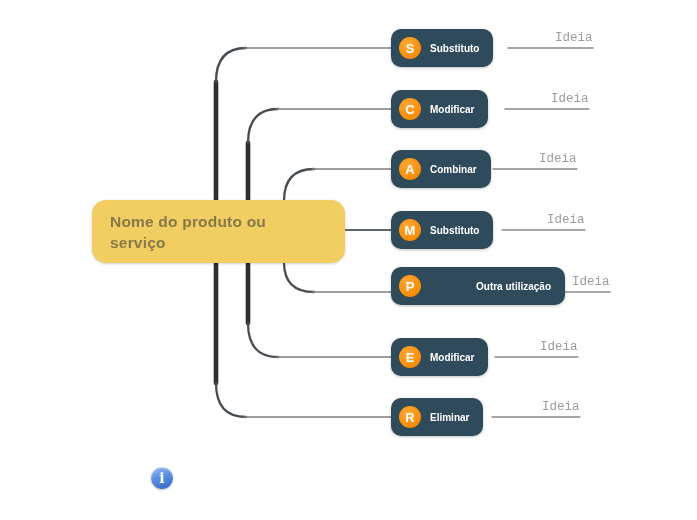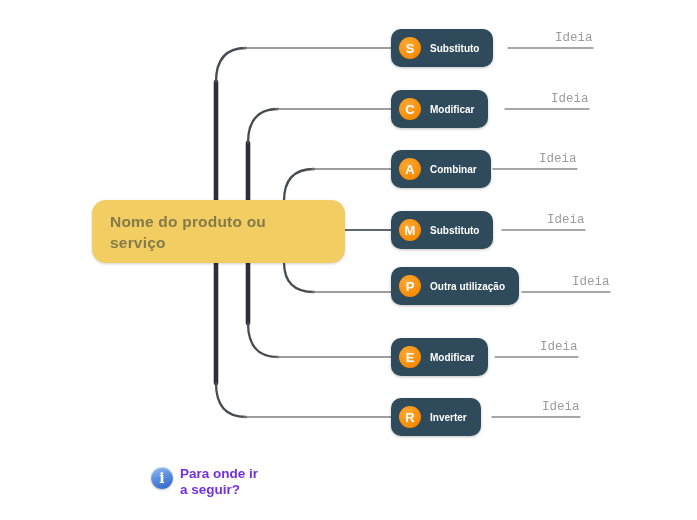--- a/index.html
+++ b/index.html
@@ -70,20 +70,21 @@
   }
   .branch-label{
     color:var(--node-text);
     font-size:10px;font-weight:bold;
     line-height:17px;
     white-space:nowrap;
   }
   .branch-label.wrap{
     white-space:normal;
     max-width:78px;
+    margin-left:46px;
   }
   .idea-label{
     position:absolute;
     color:var(--idea-gray);
     font-family:Liberation Mono, monospace;
     font-size:12.5px;
     z-index:2;
     white-space:nowrap;
     cursor:pointer;
   }
@@ -172,34 +173,30 @@
   <div class="branch-node" style="top: 267px;">
     <span class="badge">P</span>
     <span class="branch-label wrap">Outra utilização</span>
   </div>
   <div class="branch-node" style="top: 338px;">
     <span class="badge">E</span>
     <span class="branch-label">Modificar</span>
   </div>
   <div class="branch-node" style="top: 398px;">
     <span class="badge">R</span>
-    <span class="branch-label">Inverter</span>
+    <span class="branch-label">Eliminar</span>
   </div>
 
   <span class="idea-label" style="left: 555px; top: 31px;">Ideia</span>
   <span class="idea-label" style="left: 551px; top: 92px;">Ideia</span>
   <span class="idea-label" style="left: 539px; top: 152px;">Ideia</span>
   <span class="idea-label" style="left: 547px; top: 213px;">Ideia</span>
   <span class="idea-label" style="left: 572px; top: 275px;">Ideia</span>
   <span class="idea-label" style="left: 540px; top: 340px;">Ideia</span>
   <span class="idea-label" style="left: 542px; top: 400px;">Ideia</span>
 
   <div class="footer">
     <span class="info-icon">
       <span class="i-glyph">i</span>
     </span>
-    <div class="footer-text">
-      <span>Para onde ir</span><br>
-      <span>a seguir?</span>
-    </div>
   </div>
 
 </div>
 
 </body></html>

